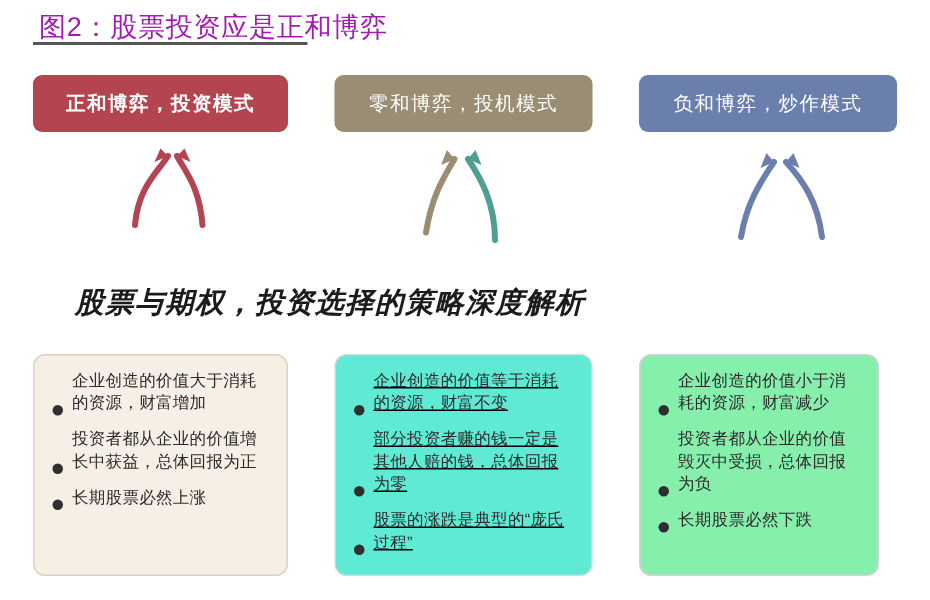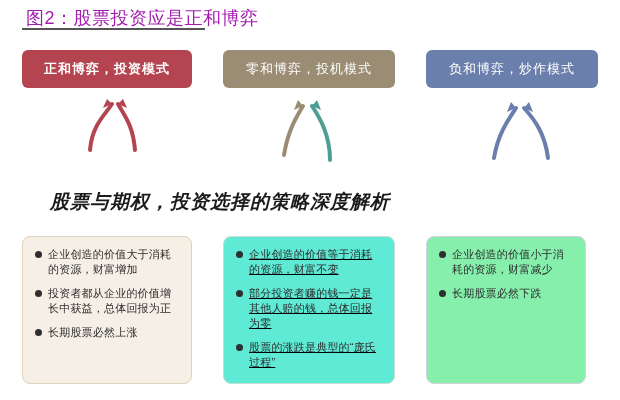--- a/index.html
+++ b/index.html
@@ -65,21 +65,21 @@
     border: 1px solid #cfcfcf;
     box-sizing: border-box;
     padding: 10px 12px 8px 12px;
   }
   .lbox-1 { left: 22px;  width: 170px; background: #f6efe6; border-color: #ded1bd; }
   .lbox-2 { left: 223px; width: 172px; background: #5eead4; border-color: #c6ddd1; text-decoration: underline; }
   .lbox-3 { left: 426px; width: 160px; background: #86efac; border-color: #d6d0df; }
 
   .bullet-row {
     display: flex;
-    align-items: flex-start;
+    align-items: flex-end;
     margin-bottom: 9px;
   }
   .dot {
     width: 7px;
     height: 7px;
     border-radius: 50%;
     background: #2f2f2f;
     flex: 0 0 7px;
     margin-top: 4px;
     margin-right: 6px;
@@ -191,17 +191,21 @@
     </div>
   </div>
 
   <div class="lbox lbox-3">
     <div class="bullet-row">
       <span class="dot"></span>
       <span class="btext">企业创造的价值小于消耗的资源，财富减少</span>
     </div>
     <div class="bullet-row">
       <span class="dot"></span>
+      <span class="btext">投资者都从企业的价值毁灭中受损，总体回报为负</span>
+    </div>
+    <div class="bullet-row">
+      <span class="dot"></span>
       <span class="btext">长期股票必然下跌</span>
     </div>
   </div>
 
 </div>
 
 </body></html>

